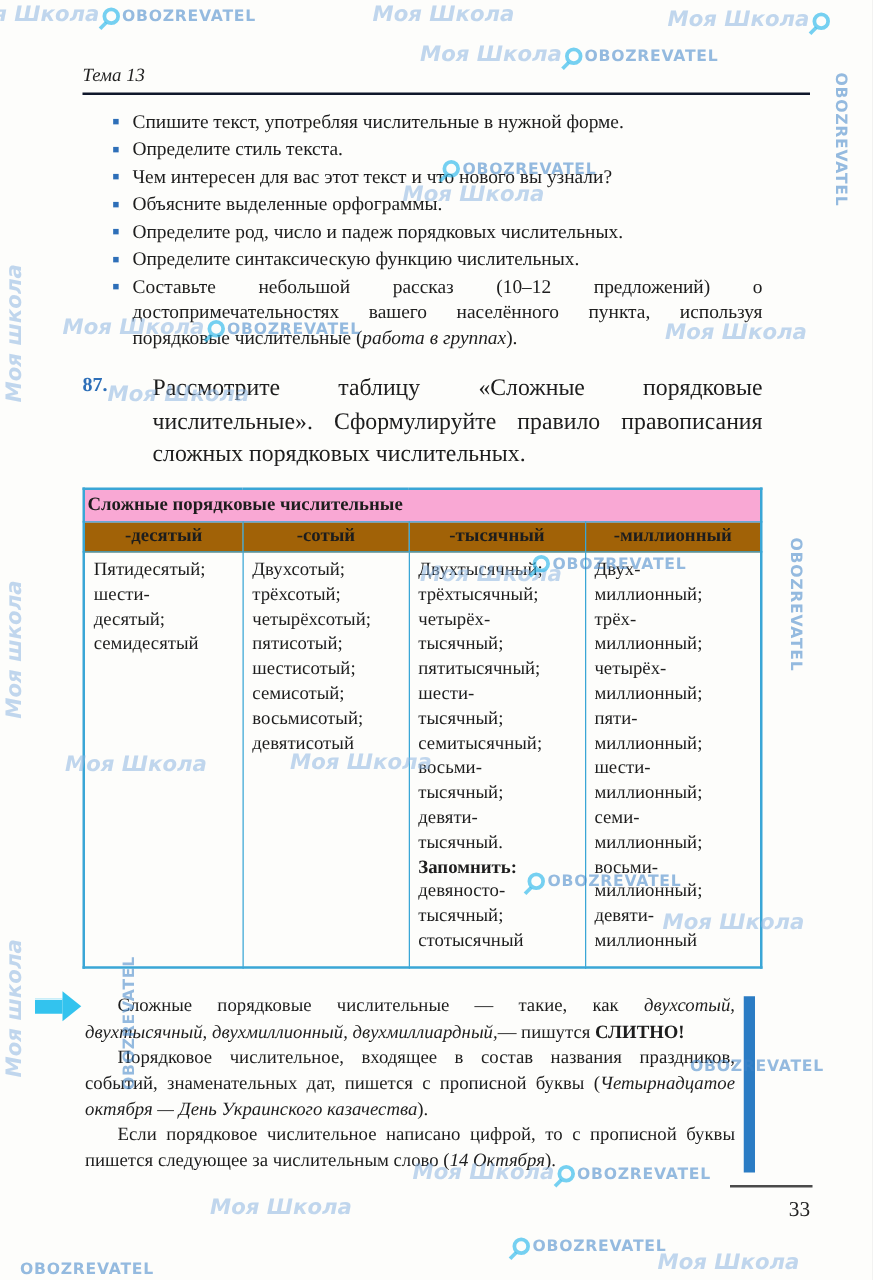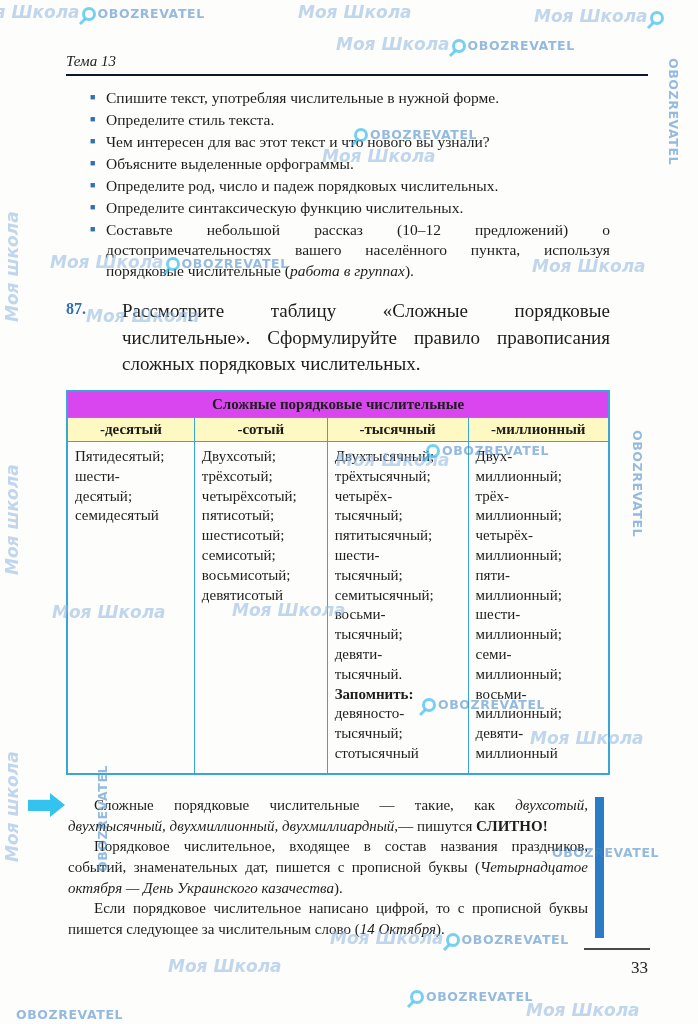--- a/index.html
+++ b/index.html
@@ -59,27 +59,27 @@
     width:100%;
     border-collapse:collapse;
     margin-top:12px;
     border:2px solid #3aa6d6;
   }
   .num-table th,.num-table td{
     border:1px solid #3aa6d6;
     font-size:15px;
   }
   .tbl-title{
-    background:#d946ef;
+    background:#f9a8d4;
     font-weight:bold;font-size:15.5px;
-    padding:4px 2px;text-align:center;
+    padding:4px 2px;text-align:left;
   }
   .col-h{
     font-weight:bold;
-    padding:3px 2px;background:#fef9c3;
+    padding:3px 2px;background:#a16207;
   }
   .cell{
     vertical-align:top;
     padding:5px 6px 9px 7px;
     line-height:1.32;
   }
   .pre{white-space:pre-line;}
   .blockspan{display:block;}
   .bold{font-weight:bold;}
 

